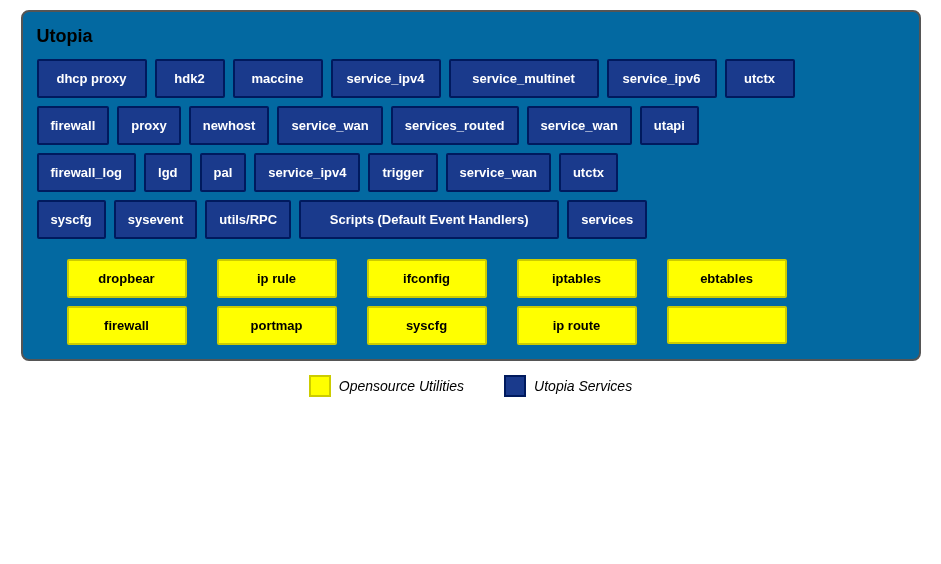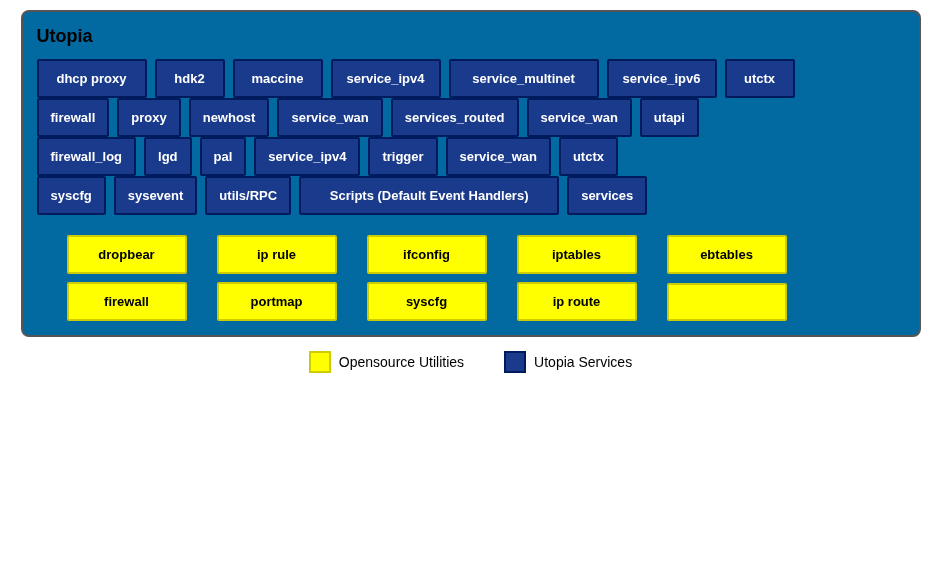--- a/index.html
+++ b/index.html
@@ -28,20 +28,21 @@
     .utopia-label {
       font-size: 18px;
       font-weight: bold;
       color: #000;
       margin-bottom: 12px;
     }
 
     .grid-section {
       display: flex;
       flex-direction: column;
+      gap: 8px;
       margin-bottom: 20px;
     }
 
     .grid-row {
       display: flex;
       flex-direction: row;
       gap: 8px;
       align-items: center;
     }
 
@@ -87,31 +88,32 @@
       flex-direction: column;
       gap: 8px;
       margin-top: 20px;
       padding: 0 30px;
     }
 
     .yellow-row {
       display: flex;
       flex-direction: row;
       gap: 30px;
-      align-items: flex-end;
+      align-items: flex-start;
       justify-content: flex-start;
     }
 
     .legend {
       display: flex;
       flex-direction: row;
       align-items: center;
       gap: 40px;
       margin-top: 14px;
       justify-content: center;
+      font-style: italic;
     }
 
     .legend-item {
       display: flex;
       flex-direction: row;
       align-items: center;
       gap: 8px;
     }
 
     .legend-box-yellow {

